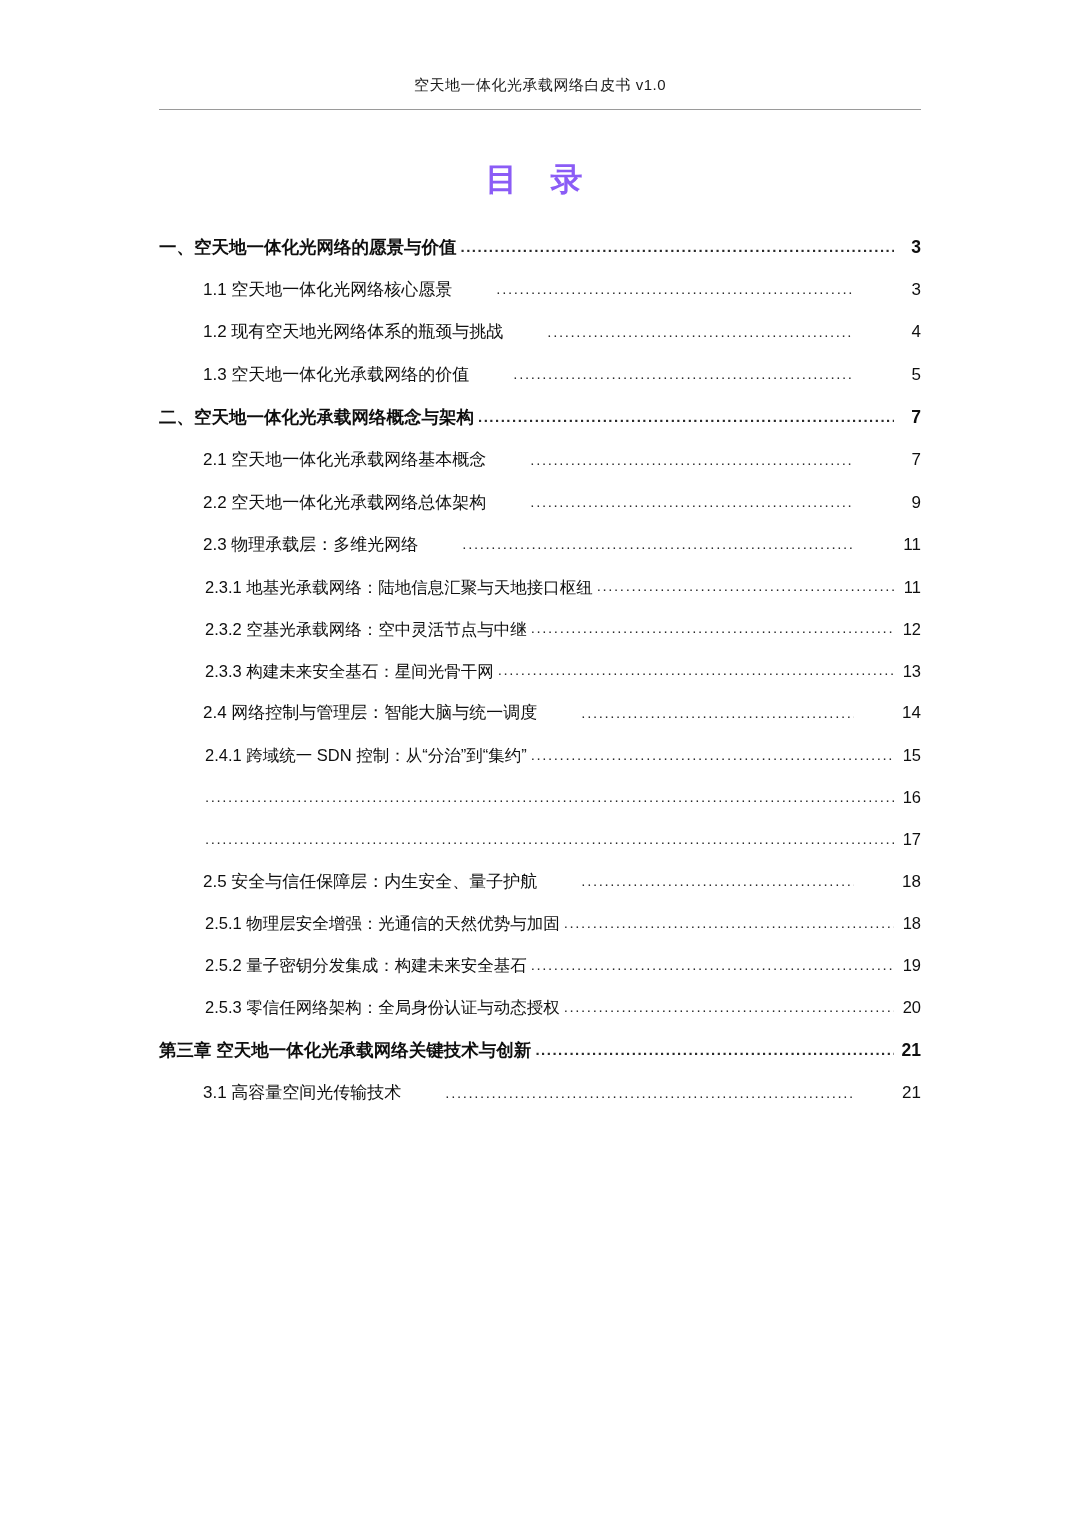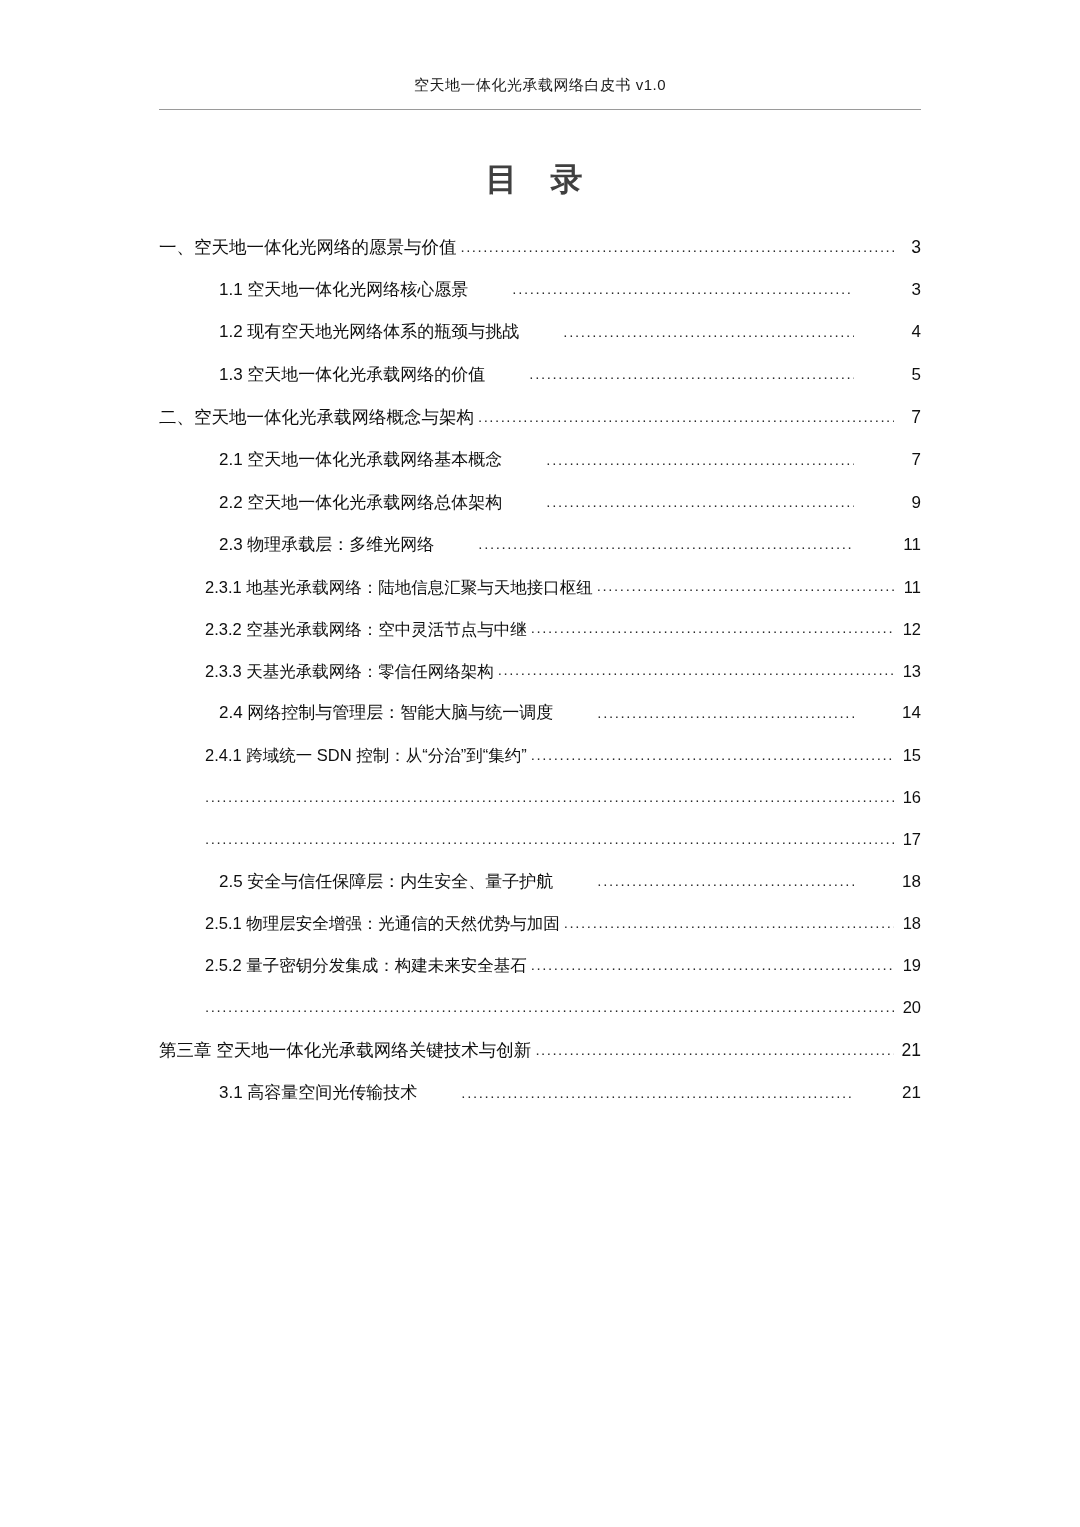--- a/index.html
+++ b/index.html
@@ -34,21 +34,21 @@
     margin: 14px auto 0 auto;
     border-bottom: 1px solid #9a9a9a;
   }
   .toc-title {
     text-align: center;
     font-size: 32px;
     font-weight: bold;
     letter-spacing: 12px;
     margin-top: 48px;
     margin-bottom: 10px;
-    color: #404040;
+    color: #8b5cf6;
   }
   .toc {
     width: 762px;
     margin: 0 auto;
     padding-top: 14px;
   }
   .toc-row {
     display: flex;
     align-items: flex-end;
     font-size: 17px;
@@ -70,27 +70,27 @@
     color: #2a2a2a;
     margin-bottom: 2px;
   }
   .toc-row .page-no {
     flex: 0 0 auto;
     padding-left: 5px;
     text-align: right;
     min-width: 22px;
   }
   .lvl1 {
-    font-weight: normal;
+    font-weight: bold;
     font-size: 17.5px;
     margin-left: 0;
   }
   .lvl1 .dots { letter-spacing: 1.5px; }
   .lvl2 {
-    margin-left: 60px;
+    margin-left: 44px;
     font-size: 17px;
     gap: 40px;
   }
   .lvl3 {
     margin-left: 46px;
     font-size: 16.5px;
   }
 </style>
 </head>
 <body>
@@ -149,21 +149,21 @@
         <span class="label">2.3.1 地基光承载网络：陆地信息汇聚与天地接口枢纽</span>
         <span class="dots">........................................................................................................................................................................................................</span>
         <span class="page-no">11</span>
       </div>
       <div class="toc-row lvl3">
         <span class="label">2.3.2 空基光承载网络：空中灵活节点与中继</span>
         <span class="dots">........................................................................................................................................................................................................</span>
         <span class="page-no">12</span>
       </div>
       <div class="toc-row lvl3">
-        <span class="label">2.3.3 天基光承载网络：零信任网络架构</span>
+        <span class="label">2.3.3 构建未来安全基石：星间光骨干网</span>
         <span class="dots">........................................................................................................................................................................................................</span>
         <span class="page-no">13</span>
       </div>
       <div class="toc-row lvl2">
         <span class="label">2.4 网络控制与管理层：智能大脑与统一调度</span>
         <span class="dots">........................................................................................................................................................................................................</span>
         <span class="page-no">14</span>
       </div>
       <div class="toc-row lvl3">
         <span class="label">2.4.1 跨域统一 SDN 控制：从“分治”到“集约”</span>
@@ -187,20 +187,21 @@
         <span class="label">2.5.1 物理层安全增强：光通信的天然优势与加固</span>
         <span class="dots">........................................................................................................................................................................................................</span>
         <span class="page-no">18</span>
       </div>
       <div class="toc-row lvl3">
         <span class="label">2.5.2 量子密钥分发集成：构建未来安全基石</span>
         <span class="dots">........................................................................................................................................................................................................</span>
         <span class="page-no">19</span>
       </div>
       <div class="toc-row lvl3">
+        <span class="label">2.5.3 零信任网络架构：全局身份认证与动态授权</span>
         <span class="dots">........................................................................................................................................................................................................</span>
         <span class="page-no">20</span>
       </div>
       <div class="toc-row lvl1">
         <span class="label">第三章 空天地一体化光承载网络关键技术与创新</span>
         <span class="dots">........................................................................................................................................................................................................</span>
         <span class="page-no">21</span>
       </div>
       <div class="toc-row lvl2">
         <span class="label">3.1 高容量空间光传输技术</span>

